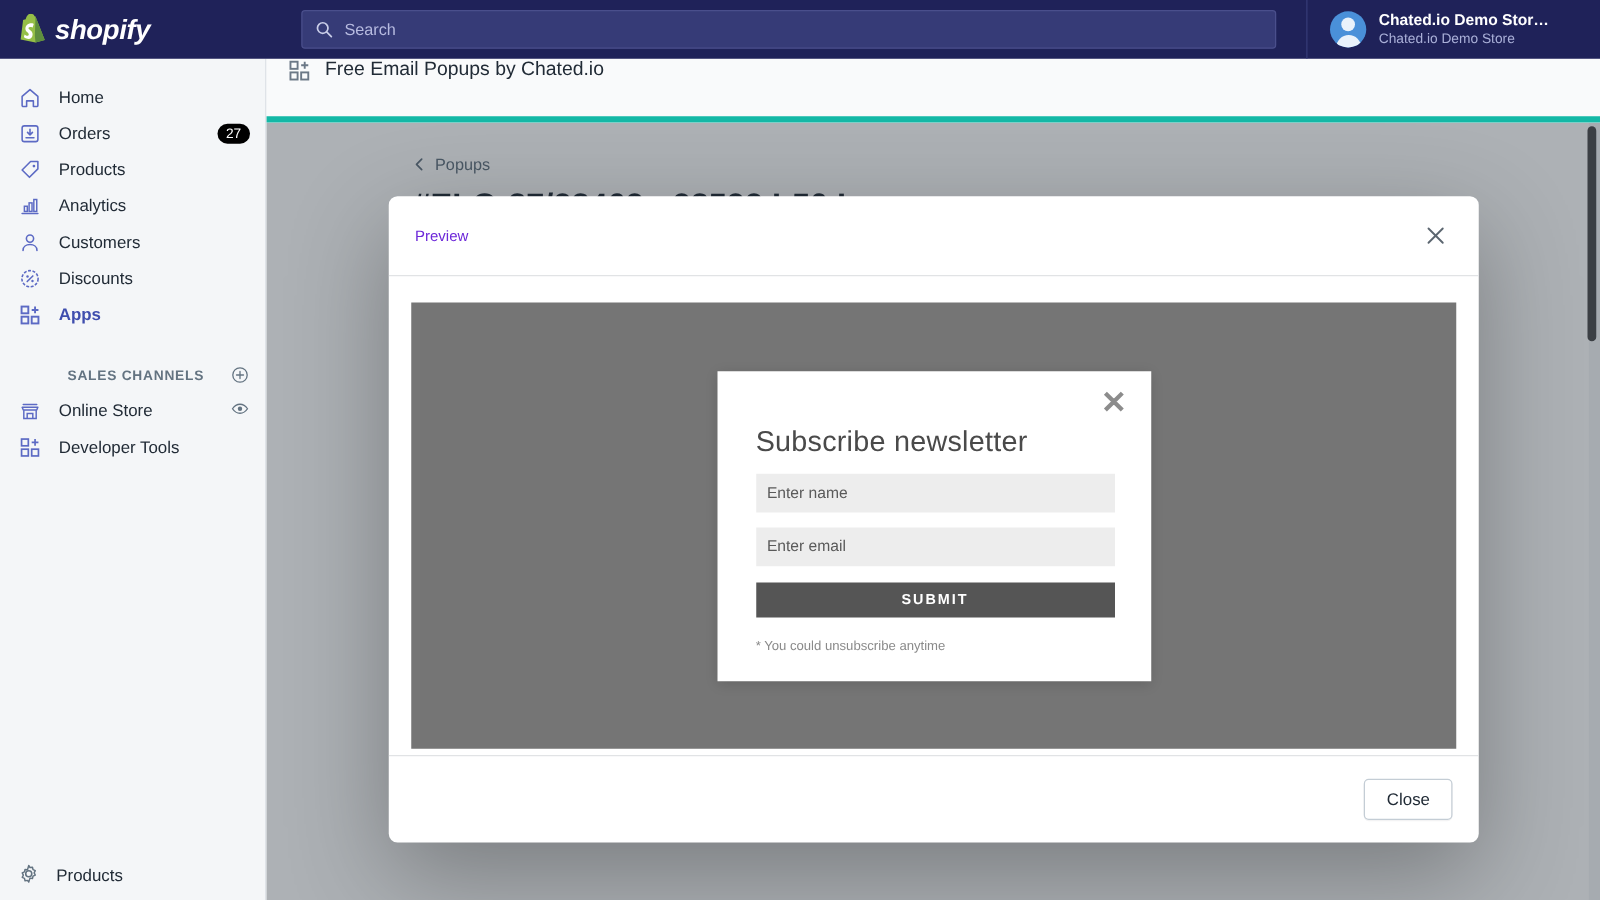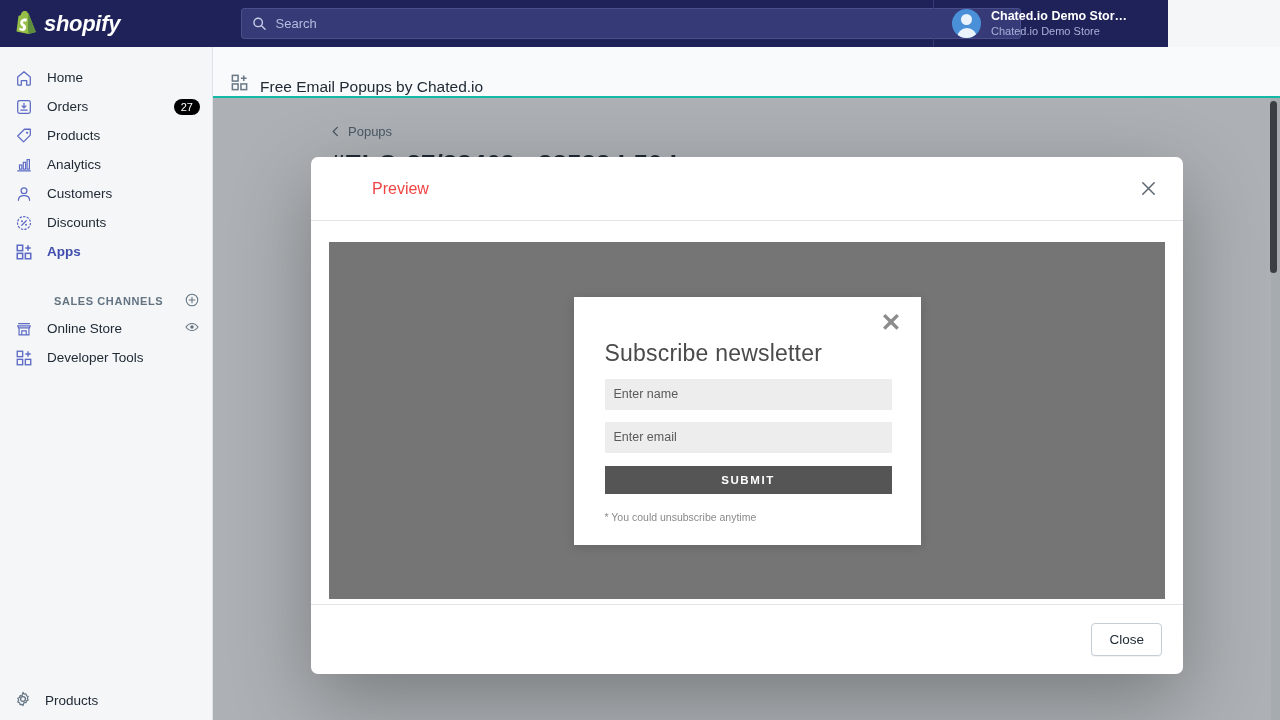--- a/index.html
+++ b/index.html
@@ -4,21 +4,21 @@
 <style>
   * { box-sizing: border-box; margin: 0; padding: 0; }
   html, body {
     width: 1280px; height: 720px;
     font-family: "Liberation Sans", sans-serif;
     overflow: hidden; background: #f4f6f8;
   }
 
   
   .topbar {
-    position: absolute; top: 0; left: 0; width: 1168px; height: 47px;
+    position: absolute; top: 0; left: 0; width: 1280px; height: 47px;
     background: #1f2259; display: flex; align-items: center; z-index: 5;
   }
   .brand { width: 213px; height: 47px; display: flex; align-items: center; padding-left: 14px; gap: 8px; }
   .brand-word { color: #fff; font-size: 22px; font-weight: bold; font-style: italic; letter-spacing: -0.3px; }
   .search-wrap { flex: 0 0 auto; margin-left: 28px; }
   .search-box {
     width: 780px; height: 31px; background: #363b77; border: 1px solid #4a4f8c;
     border-radius: 3px; display: flex; align-items: center; padding: 0 10px; gap: 9px;
   }
   .search-box input {
@@ -58,22 +58,22 @@
   .section-head {
     display: flex; align-items: center; padding: 0 12px 0 14px; height: 26px;
     margin-top: 22px; color: #637381; font-size: 11px; font-weight: bold; letter-spacing: 0.6px; margin-left: 40px;
   }
   .section-head .plus { margin-left: auto; }
   .settings-row { position: absolute; bottom: 0; left: 0; width: 213px; height: 40px; display:flex; align-items:center; gap:13px; padding-left:14px; font-size:13.5px; color:#212b36; cursor:pointer; }
 
   
   .app-header {
     position: absolute; top: 47px; left: 213px; width: 1067px; height: 51px;
-    background: #f9fafb; border-bottom: 2px solid #14b8a6;
-    display: flex; align-items: flex-end; gap: 11px; padding-left: 17px; z-index: 3;
+    background: #f9fafb; border-bottom: 5px solid #14b8a6;
+    display: flex; align-items: flex-start; gap: 11px; padding-left: 17px; z-index: 3;
   }
   .app-title { font-size: 15.5px; color: #212b36; }
 
   
   .page-bg {
     position: absolute; top: 98px; left: 213px; width: 1058px; height: 622px;
     background: #fff; overflow: hidden; z-index: 1;
   }
   .breadcrumb { display: flex; align-items: center; gap: 7px; padding: 26px 0 0 117px; color: #637381; font-size: 13px; }
   .bg-title { padding-left: 117px; margin-top: 10px; font-size: 26px; font-weight: bold; color: #212b36; white-space: nowrap; }
@@ -96,21 +96,21 @@
   
   .modal {
     position: absolute; left: 311px; top: 157px; width: 872px; height: 517px;
     background: #fff; border-radius: 7px; box-shadow: 0 26px 80px rgba(0,0,0,.3); z-index: 10;
     display: flex; flex-direction: column; overflow: hidden;
   }
   .modal-head {
     height: 64px; border-bottom: 1px solid #e1e3e5; display: flex; align-items: center;
     padding: 0 22px 0 21px; flex: 0 0 64px;
   }
-  .modal-title { font-size: 16px; color: #ef4444; margin-left: 40px; }
+  .modal-title { font-size: 12px; color: #6d28d9; }
   .modal-close { margin-left: auto; cursor: pointer; width: 26px; height: 26px; display:flex; align-items:center; justify-content:center; }
   .modal-body { flex: 1; padding: 21px 18px 0 18px; }
   .preview-canvas {
     width: 836px; height: 357px; background: #757575; position: relative;
     display: flex; align-items: center; justify-content: center;
   }
   .modal-foot {
     height: 70px; border-top: 1px solid #e1e3e5; display: flex; align-items: center;
     justify-content: flex-end; padding-right: 21px; flex: 0 0 70px;
   }

